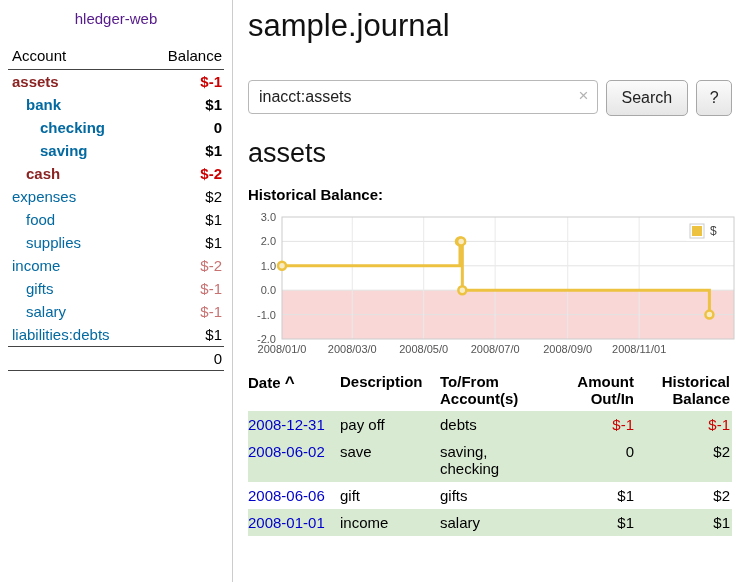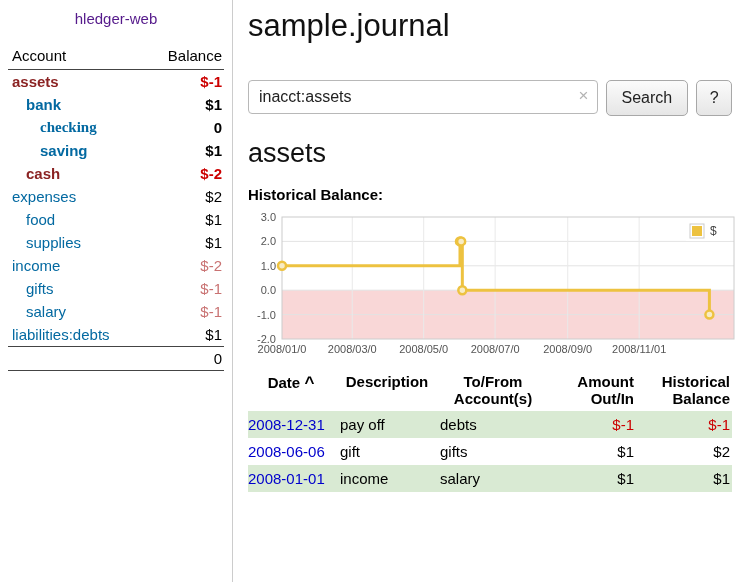--- a/index.html
+++ b/index.html
@@ -55,21 +55,21 @@
     font-size: 16px; font-family: "Liberation Sans", sans-serif; padding: 0 15px; cursor: pointer;
   }
   .help-btn { width: 36px; padding: 0; }
 
   .acct-title { font-size: 27px; font-weight: 400; margin: 22px 0 0 0; color: #111; }
   .chart-label { font-weight: bold; margin: 17px 0 6px 0; }
   .chart { display: block; }
 
   
   .register { border-collapse: collapse; margin-top: 12px; width: 484px; table-layout: fixed; }
-  .register th { text-align: center; vertical-align: top; padding: 2px 6px 4px 0; font-size: 15px; }
+  .register th { text-align: left; vertical-align: top; padding: 2px 6px 4px 0; font-size: 15px; }
   .register td { vertical-align: top; padding: 5px 6px 5px 0; font-size: 15px; }
   .register .num { text-align: right; padding-right: 2px; }
   .col-date { width: 92px; }
   .col-desc { width: 100px; }
   .col-acct { width: 112px; }
   .col-amt  { width: 84px; }
   .col-bal  { width: 96px; }
   .sort { font-weight: bold; font-size: 17px; }
   tr.row-green { background: #d9ead3; }
   .date-link { color: #0000CC; }
@@ -88,21 +88,21 @@
     <div id="account-tree">
         <div class="acct-row bold">
           <a class="acct-name c-maroon" style="padding-left: 4px;">assets</a>
           <span class="acct-bal b-red">$-1</span>
         </div>
         <div class="acct-row bold">
           <a class="acct-name c-purple" style="padding-left: 18px;">bank</a>
           <span class="acct-bal b-black">$1</span>
         </div>
         <div class="acct-row bold">
-          <a class="acct-name c-purple" style="padding-left: 32px; font-family: Liberation Serif, serif;">checking</a>
+          <a class="acct-name c-purple" style="padding-left: 32px;">checking</a>
           <span class="acct-bal b-black">0</span>
         </div>
         <div class="acct-row bold">
           <a class="acct-name c-purple" style="padding-left: 32px;">saving</a>
           <span class="acct-bal b-black">$1</span>
         </div>
         <div class="acct-row bold">
           <a class="acct-name c-maroon" style="padding-left: 18px;">cash</a>
           <span class="acct-bal b-red">$-2</span>
         </div>
@@ -207,20 +207,27 @@
       </tr>
     </thead>
     <tbody id="register-tbody">
         <tr class="row-green">
           <td class="col-date"><a class="date-link">2008-12-31</a></td>
           <td class="col-desc">pay off</td>
           <td class="col-acct">debts</td>
           <td class="col-amt num neg">$-1</td>
           <td class="col-bal num neg">$-1</td>
         </tr>
+        <tr class="row-green">
+          <td class="col-date"><a class="date-link">2008-06-02</a></td>
+          <td class="col-desc">save</td>
+          <td class="col-acct">saving, checking</td>
+          <td class="col-amt num">0</td>
+          <td class="col-bal num">$2</td>
+        </tr>
         <tr class="row-white">
           <td class="col-date"><a class="date-link">2008-06-06</a></td>
           <td class="col-desc">gift</td>
           <td class="col-acct">gifts</td>
           <td class="col-amt num">$1</td>
           <td class="col-bal num">$2</td>
         </tr>
         <tr class="row-green">
           <td class="col-date"><a class="date-link">2008-01-01</a></td>
           <td class="col-desc">income</td>

